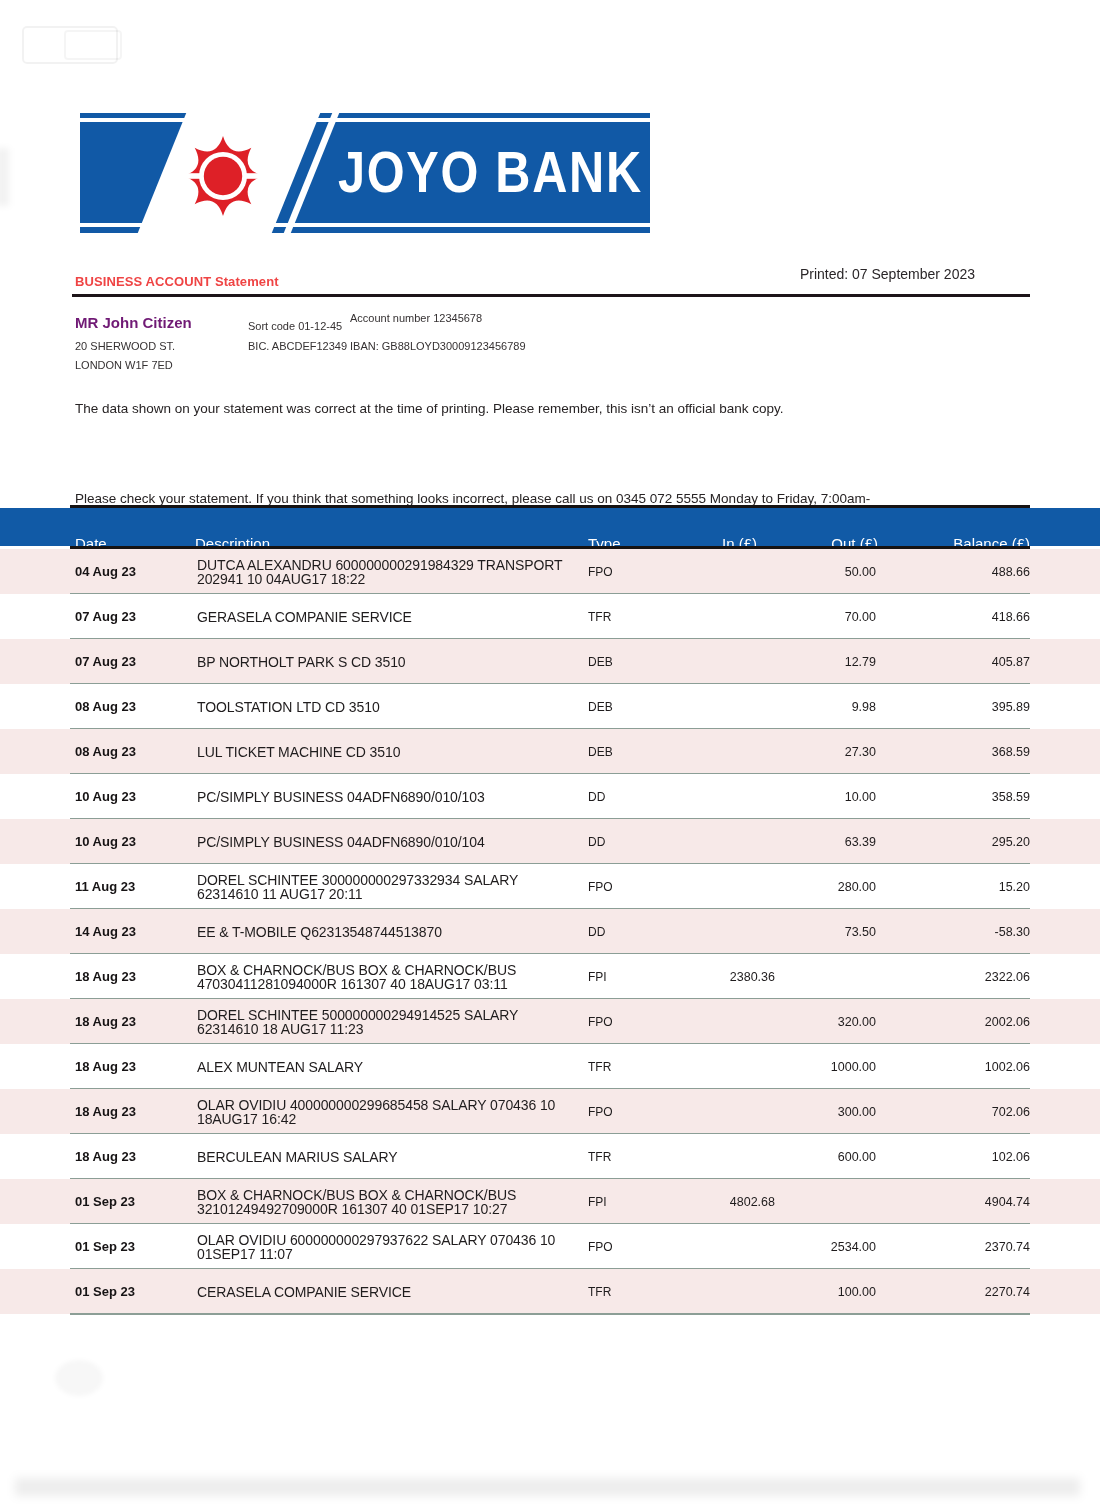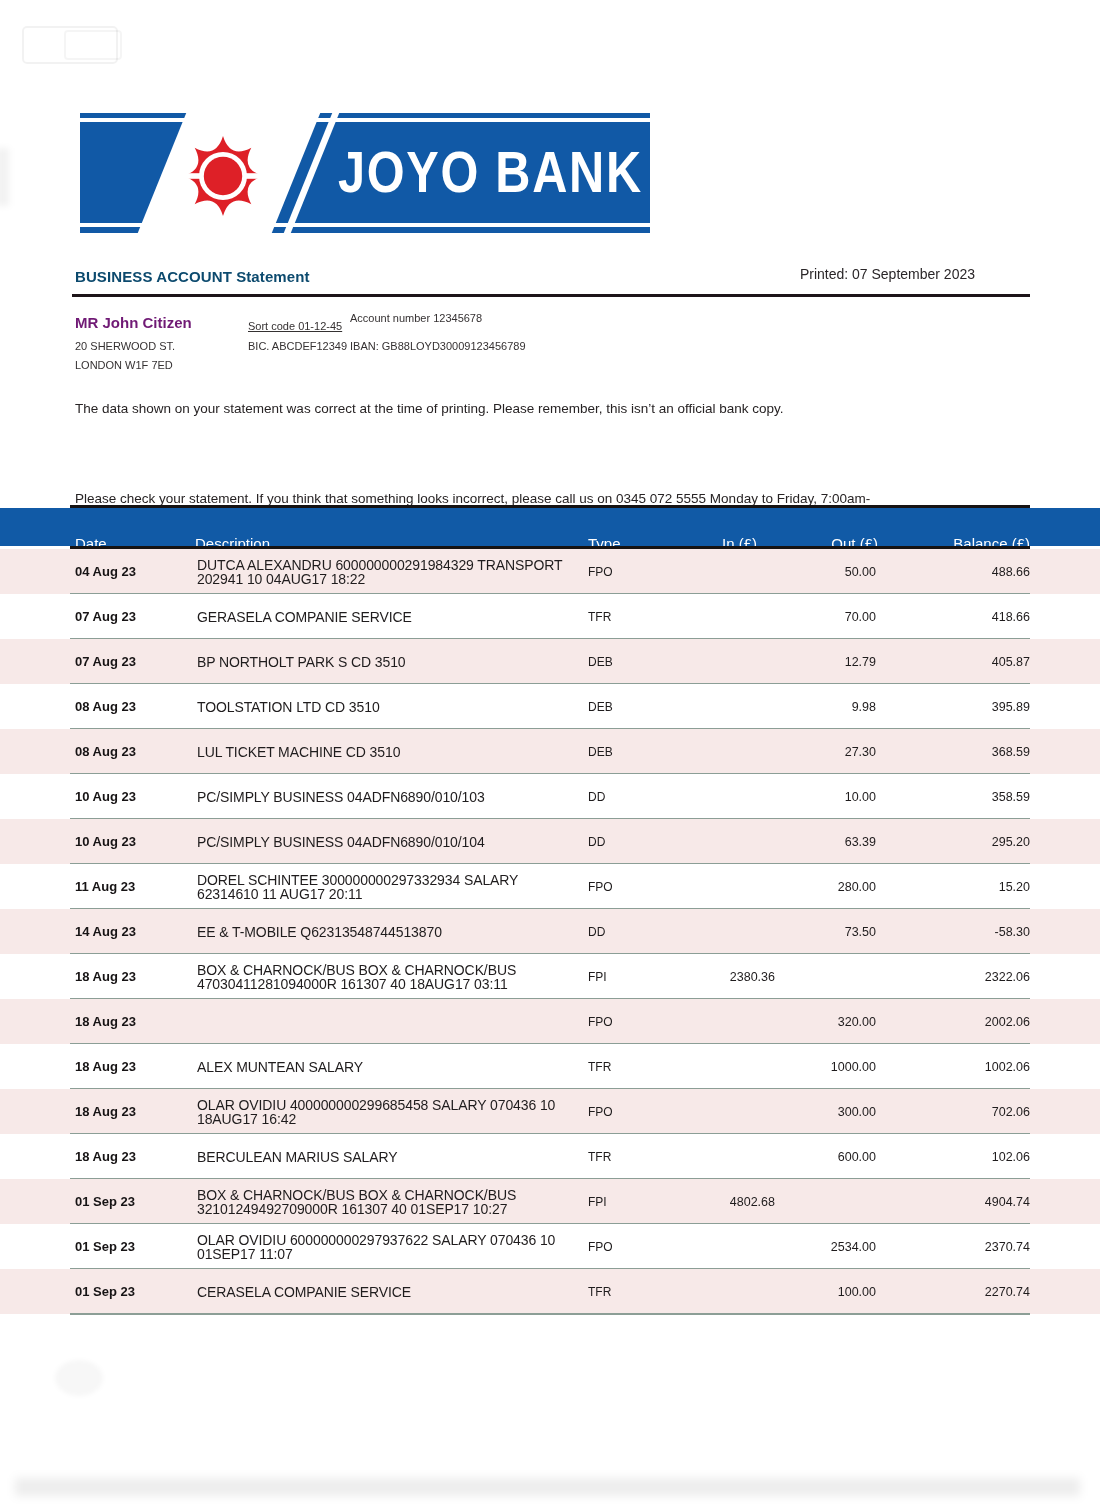--- a/index.html
+++ b/index.html
@@ -27,29 +27,29 @@
   .white-band { left:82px; width:134px; background:#ffffff; }
   .thin-stripe { left:228px; width:7px; background:#ffffff; }
   .sun { position:absolute; left:103px; top:23px; width:80px; height:80px; }
   .logo-text {
     position:absolute; left:258px; top:0; bottom:4px; display:flex; align-items:center;
     color:#ffffff; font-size:58px; font-weight:800; letter-spacing:2px; white-space:nowrap;
     transform:scaleX(0.84); transform-origin:left center;
   }
 
   
-  .stmt-title { position:absolute; left:75px; top:268px; color:#0c4a6e; font-size:15px; font-weight:bold; letter-spacing:0.1px; }
+  .stmt-title { position:absolute; left:75px; top:274px; color:#ef4444; font-size:13px; font-weight:bold; letter-spacing:0.1px; }
   .printed { position:absolute; right:125px; top:266px; font-size:14px; color:#2a2628; }
   .rule-title { position:absolute; left:72px; top:294px; width:958px; height:3px; background:#1d1418; }
 
   .acct-name { position:absolute; left:75px; top:314px; font-size:15px; font-weight:bold; color:#701a75; }
   .acct-line { position:absolute; font-size:11px; color:#353132; }
   .addr1 { left:75px; top:340px; }
   .addr2 { left:75px; top:359px; }
-  .sortcode { left:248px; top:320px;text-decoration:underline; }
+  .sortcode { left:248px; top:320px; }
   .acctnum  { left:350px; top:312px;text-align:center; }
   .bic  { left:248px; top:340px; }
   .iban { left:350px; top:340px; }
 
   .para { position:absolute; left:75px; width:935px; font-size:13.5px; line-height:19px; color:#272324; white-space:pre-line; }
   .para1 { top:399px; }
   .para2 { top:442px;margin-top:47px; }
 
   
   .thead-band { position:absolute; left:0; top:508px; width:1100px; height:38px; background:#115AA6; }
@@ -214,20 +214,22 @@
       <div class="cell c-date">18 Aug 23</div>
       <div class="cell c-desc">BOX &amp; CHARNOCK/BUS BOX &amp; CHARNOCK/BUS
 47030411281094000R 161307 40 18AUG17 03:11</div>
       <div class="cell c-type">FPI</div>
       <div class="cell c-in right">2380.36</div>
       <div class="cell c-out right"></div>
       <div class="cell c-bal right">2322.06</div>
     </div>
       <div class="row alt">
       <div class="cell c-date">18 Aug 23</div>
+      <div class="cell c-desc">DOREL SCHINTEE 500000000294914525 SALARY
+62314610 18 AUG17 11:23</div>
       <div class="cell c-type">FPO</div>
       <div class="cell c-in right"></div>
       <div class="cell c-out right">320.00</div>
       <div class="cell c-bal right">2002.06</div>
     </div>
       <div class="row">
       <div class="cell c-date">18 Aug 23</div>
       <div class="cell c-desc">ALEX MUNTEAN SALARY</div>
       <div class="cell c-type">TFR</div>
       <div class="cell c-in right"></div>

